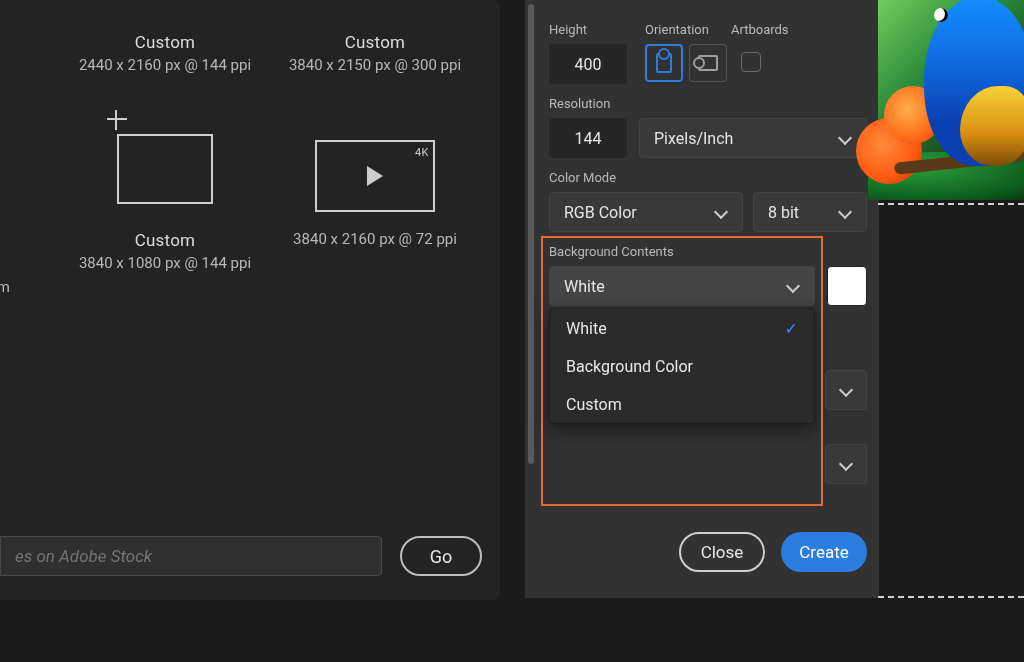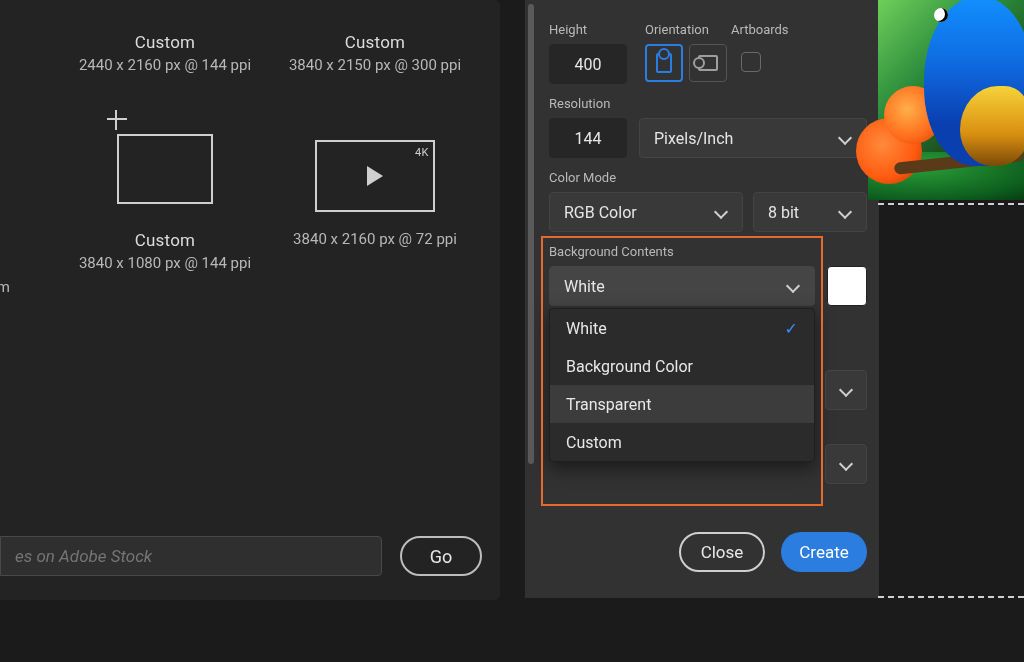--- a/index.html
+++ b/index.html
@@ -269,23 +269,20 @@
     </div>
     <div class="swatch" style="position:absolute; left:302px; top:266px;"></div>
 
     <div class="dd-list" style="position:absolute; left:24px; top:308px; width:266px;">
       <div class="dd-item">
         <span>White</span>
         <span class="dd-check">✓</span>
       </div>
       <div class="dd-item">
         <span>Background Color</span>
-      </div>
-      <div class="dd-item hovered">
-        <span>Transparent</span>
       </div>
       <div class="dd-item">
         <span>Custom</span>
       </div>
     </div>
 
     <div class="bg-outline" style="left:16px; top:236px; width:282px; height:270px;"></div>
 
     <div class="select" style="position:absolute; left:300px; top:370px; width:42px; padding:0; justify-content:center;">
       <span class="chev"></span>

